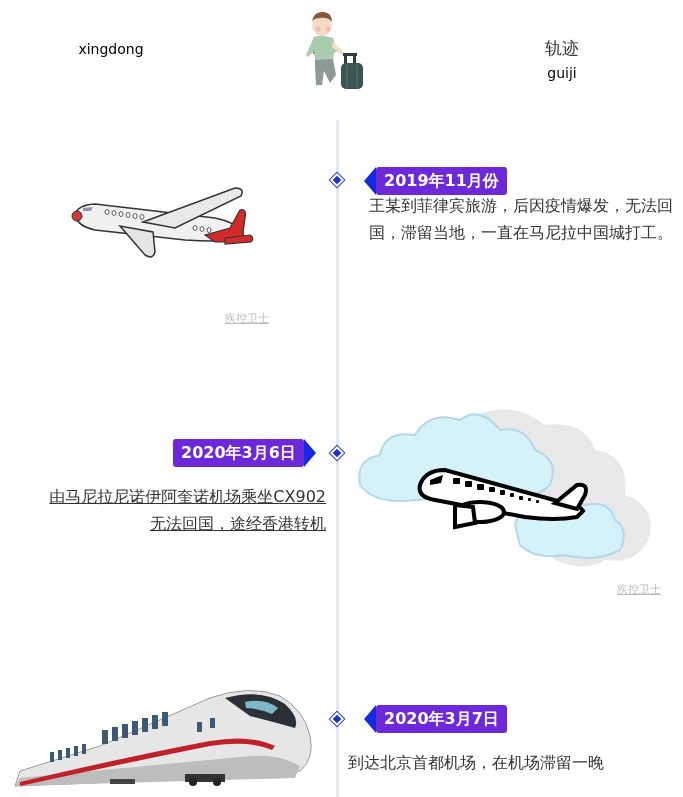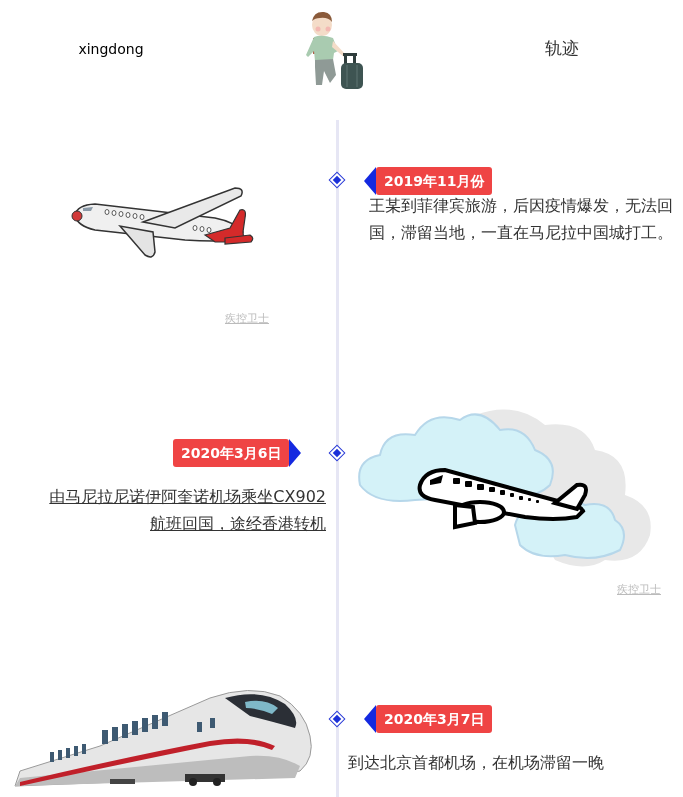--- a/index.html
+++ b/index.html
@@ -12,21 +12,21 @@
   .header-left { left: 41px; }
   .header-right { left: 492px; }
   .header-person { position: absolute; left: 300px; top: 5px; width: 80px; height: 85px; }
 
   .timeline-line { position: absolute; left: 336px; top: 120px; width: 3px; height: 677px; background: #e6e6f4; }
 
   .marker { position: absolute; width: 14px; height: 14px; }
   .marker .outer { position: absolute; left: 1px; top: 1px; width: 12px; height: 12px; transform: rotate(45deg); border: 1.5px solid #2a3bd6; background: #fff; }
   .marker .inner { position: absolute; left: 4px; top: 4px; width: 6px; height: 6px; transform: rotate(45deg); background: #1a2fd9; }
 
-  .badge { position: absolute; height: 28px; background: #ef4444; color: #fff; font-size: 14px; font-weight: bold; line-height: 28px; border-radius: 3px; padding: 0 8px; white-space: nowrap; }
+  .badge { position: absolute; height: 28px; background: #6d28d9; color: #fff; font-size: 16px; font-weight: bold; line-height: 28px; border-radius: 3px; padding: 0 8px; white-space: nowrap; }
   .badge.arrow-left::before { content: ""; position: absolute; left: -12px; top: 0; border-top: 14px solid transparent; border-bottom: 14px solid transparent; border-right: 12px solid #1429e0; }
   .badge.arrow-right::after { content: ""; position: absolute; right: -12px; top: 0; border-top: 14px solid transparent; border-bottom: 14px solid transparent; border-left: 12px solid #1429e0; }
 
   .desc { position: absolute; font-size: 16px; line-height: 27px; color: #333; }
   .desc.right-align { text-align: right; text-decoration: underline; }
 
   .illus { position: absolute; }
   .watermark { position: absolute; font-size: 11px; color: #bbb; text-decoration: underline; }
 </style>
 </head>
@@ -57,20 +57,21 @@
     <rect x="53" y="50" width="3" height="10" fill="#2f3d3c"></rect>
     <rect x="43" y="48" width="14" height="3" fill="#2f3d3c"></rect>
     <rect x="41" y="58" width="22" height="26" rx="5" fill="#3e5452"></rect>
     <line x1="47" y1="60" x2="47" y2="82" stroke="#5f7573" stroke-width="1"></line>
     <line x1="57" y1="60" x2="57" y2="82" stroke="#5f7573" stroke-width="1"></line>
   </svg>
 </div>
 
 <div class="header-col header-right">
   <div class="title">轨迹</div>
+  <div class="sub">guiji</div>
 </div>
 
 <div class="timeline-line"></div>
 
 <div class="illus" style="left:65px; top:180px;">
   <svg width="195" height="95" viewBox="0 0 195 95">
 
     <path d="M10 35 Q12 25 30 24 L150 38 Q170 42 178 52 L172 60 Q150 62 120 60 L30 50 Q12 46 10 35Z" fill="#f0f0f0" stroke="#333" stroke-width="1.5"></path>
 
     <ellipse cx="12" cy="36" rx="5" ry="5" fill="#d23a3a" stroke="#333" stroke-width="1"></ellipse>
@@ -106,21 +107,21 @@
 <div class="badge arrow-left" style="left:376px; top:167px;">2019年11月份</div>
 <div class="desc" style="left:348px; top:192px; width:330px;margin-left:21px;">王某到菲律宾旅游，后因疫情爆发，无法回国，滞留当地，一直在马尼拉中国城打工。</div>
 
 <div class="badge arrow-right" style="left:173px; top:439px;text-align:center;">2020年3月6日</div>
 <div class="marker" style="left:330px; top:446px;">
   <div class="outer"></div>
     <div class="inner"></div>
 </div>
 <div class="desc right-align" style="left:0px; top:483px; width:326px;">
   <div>由马尼拉尼诺伊阿奎诺机场乘坐CX902</div>
-  <div>航班回国，途经香港转机</div>
+  <div>无法回国，途经香港转机</div>
 </div>
 
 <div class="illus" style="left:355px; top:405px;">
   <svg width="320" height="170" viewBox="0 0 320 170">
 
     <path d="M120 10 Q160 -5 190 20 Q230 15 240 45 Q275 50 270 90 Q300 100 295 130 Q285 160 250 155 Q230 168 200 155 L180 120 Z" fill="#e8e8e8"></path>
 
     <path d="M5 80 Q0 55 25 50 Q30 25 60 30 Q75 5 105 15 Q125 0 145 25 Q170 20 180 45 Q205 55 195 80 Q180 95 150 90 L60 95 Q20 100 5 80Z" fill="#d4f2f8" stroke="#b6d7ea" stroke-width="2"></path>
     <path d="M160 120 Q165 100 190 105 Q205 90 230 100 Q255 95 260 115 Q275 125 265 145 Q240 158 210 150 Q180 155 165 140Z" fill="#d4f2f8" stroke="#b6d7ea" stroke-width="2"></path>
 

